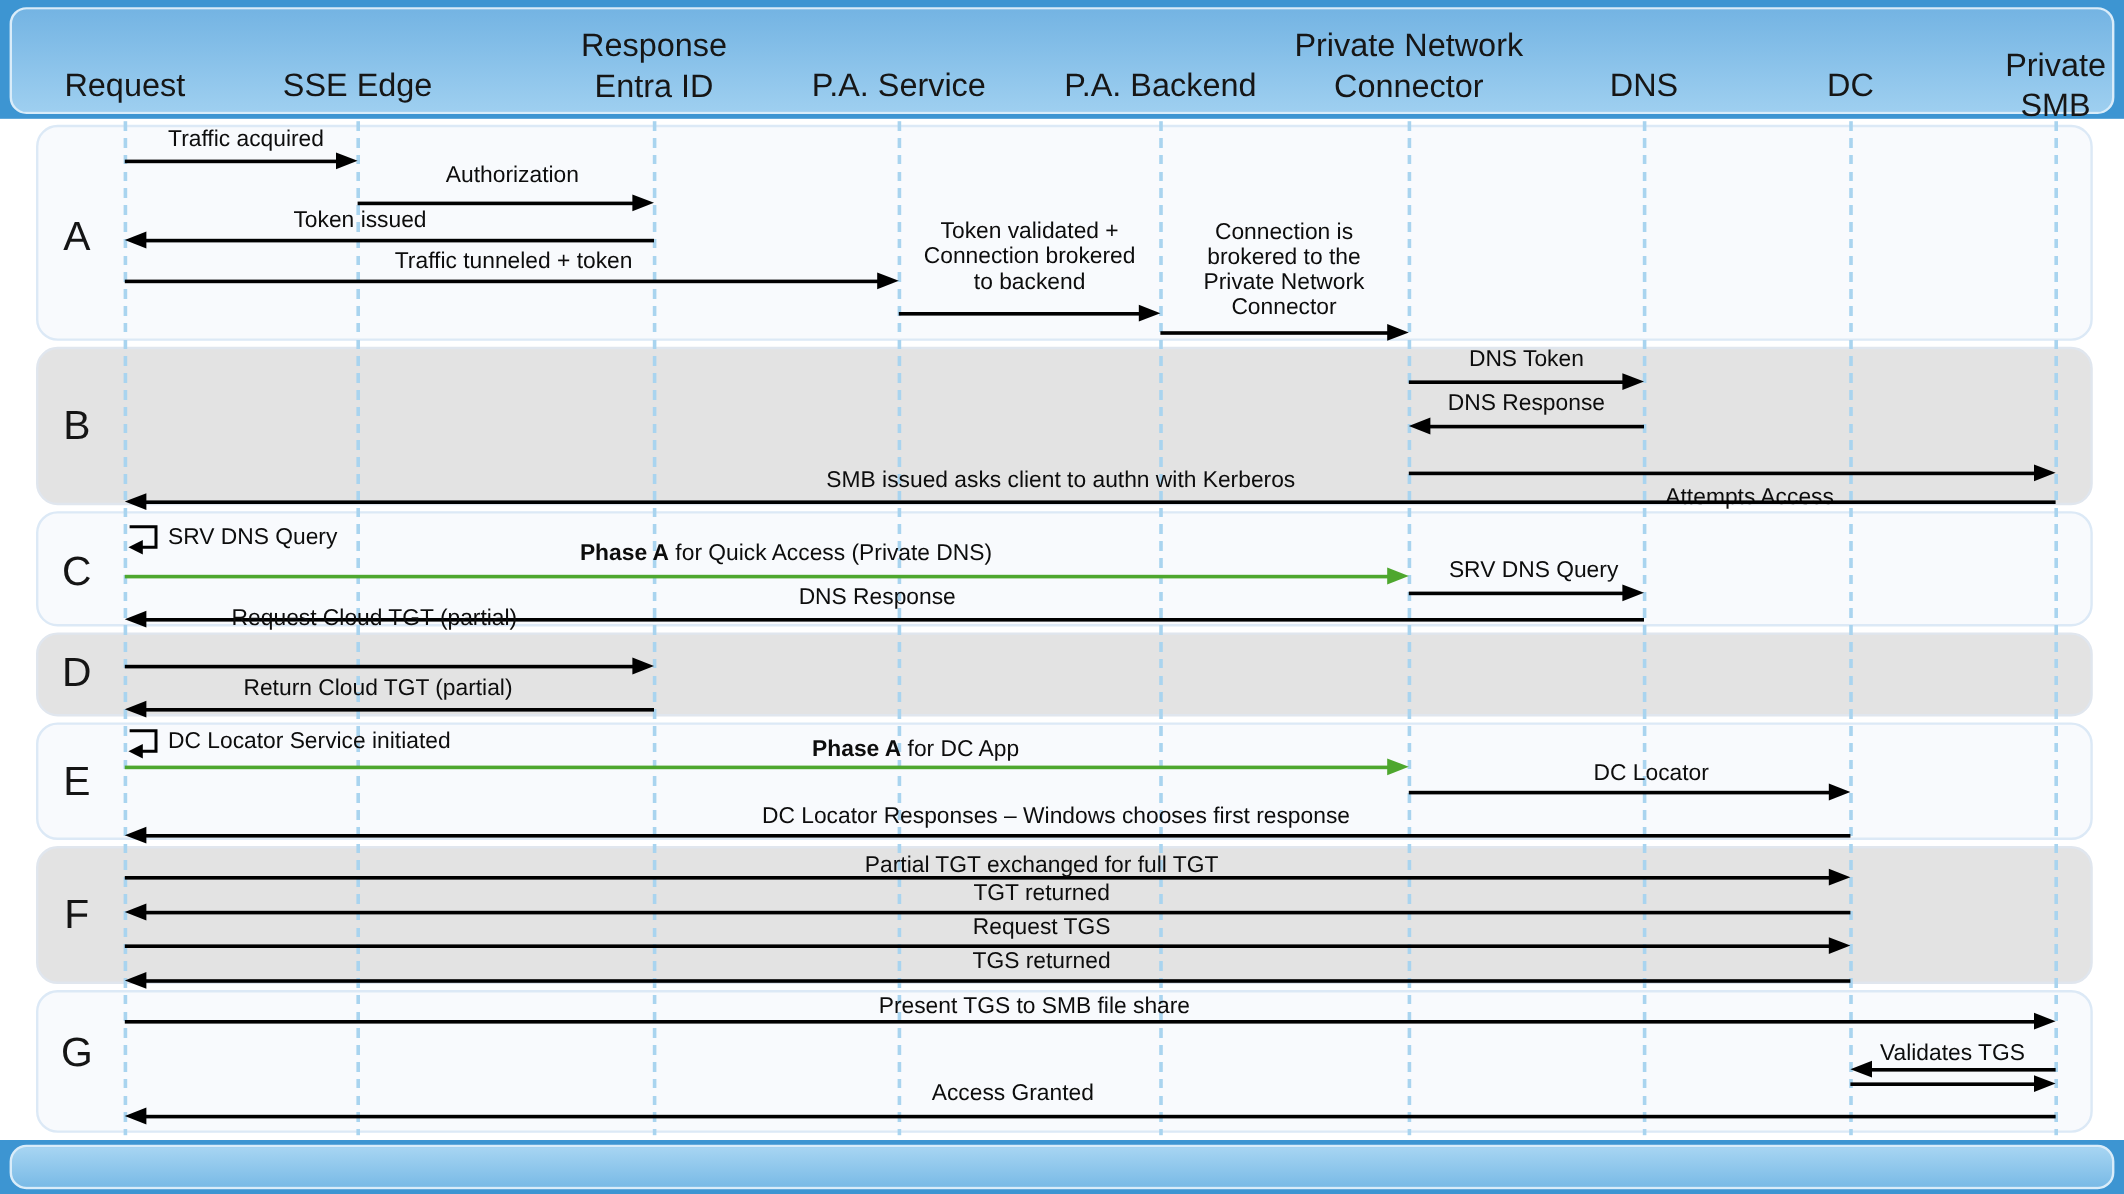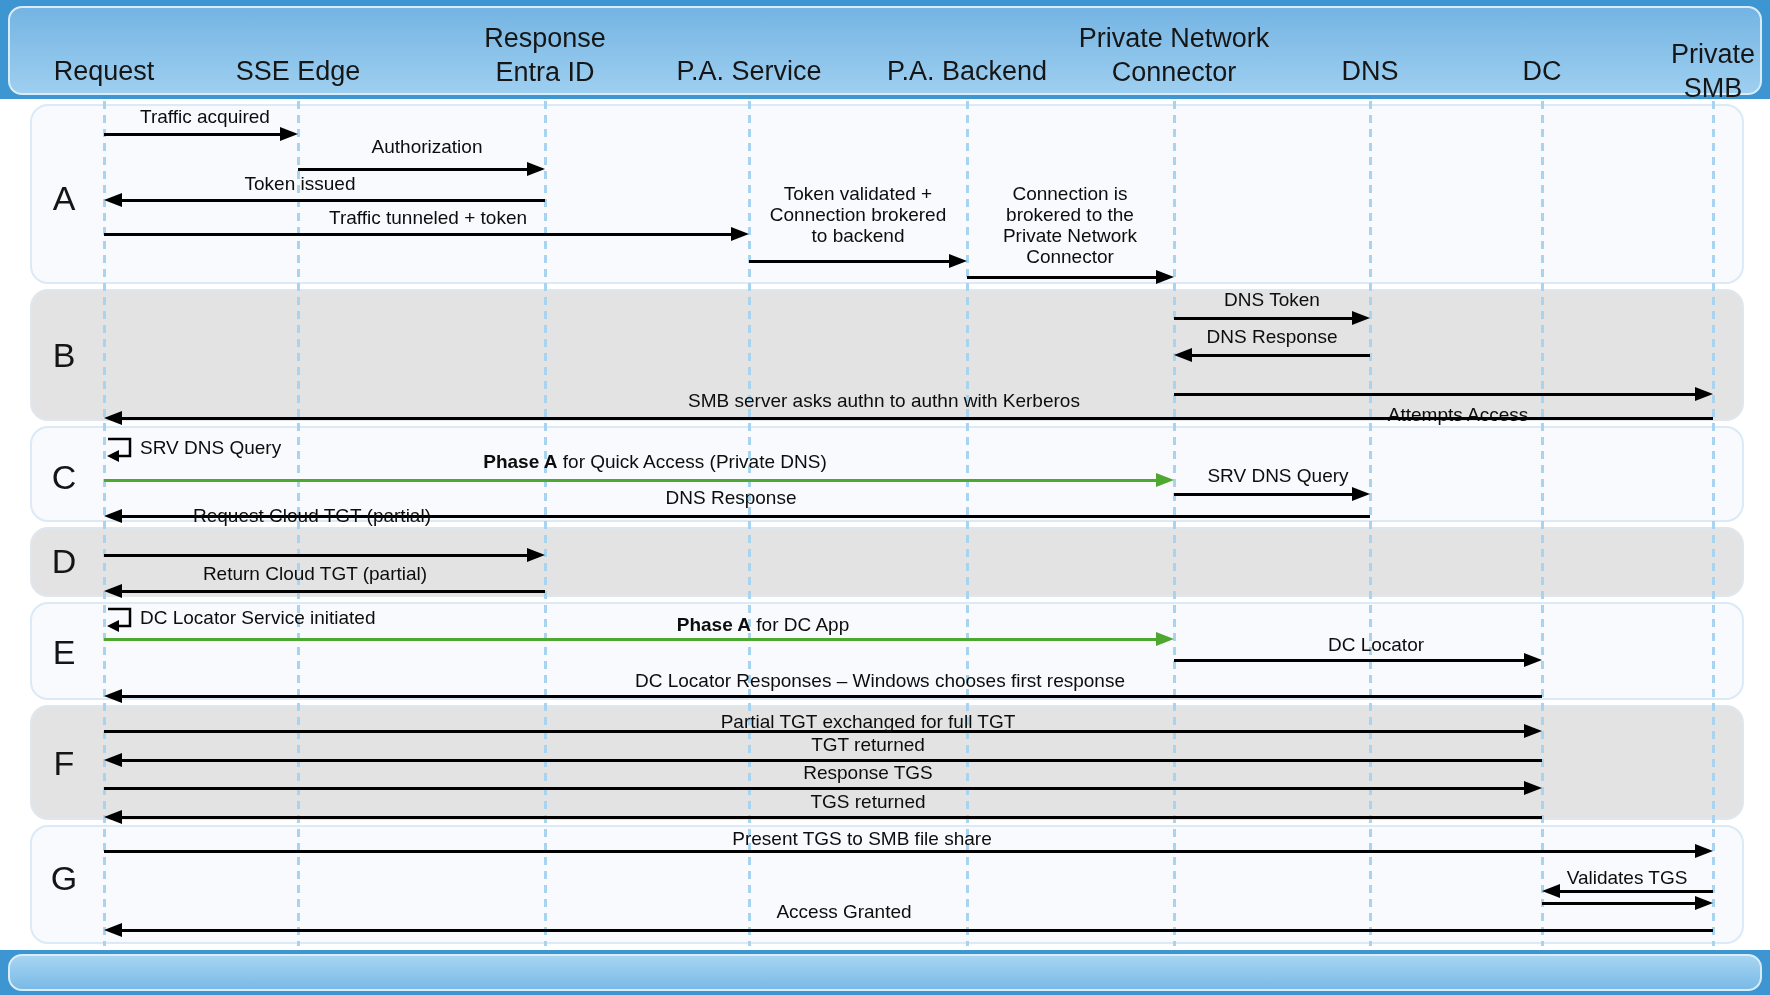--- a/index.html
+++ b/index.html
@@ -97,21 +97,21 @@
       <div class="msg-head" style="top: 311px; left: 1352px; border-left: 18px solid rgb(0, 0, 0);"></div>
       <div class="msg-label" style="left: 1272px; top: 300px;">DNS Token</div>
       <div class="msg-line" style="background: rgb(0, 0, 0); top: 353.5px; left: 1188px; width: 182px;"></div>
       <div class="msg-head" style="top: 348px; left: 1174px; border-right: 18px solid rgb(0, 0, 0);"></div>
       <div class="msg-label" style="left: 1272px; top: 337px;">DNS Response</div>
       <div class="msg-line" style="background: rgb(0, 0, 0); top: 392.5px; left: 1174px; width: 525px;"></div>
       <div class="msg-head" style="top: 387px; left: 1695px; border-left: 18px solid rgb(0, 0, 0);"></div>
       <div class="msg-label" style="left: 1458px; top: 390px; margin-top: 25px;">Attempts Access</div>
       <div class="msg-line" style="background: rgb(0, 0, 0); top: 416.5px; left: 118px; width: 1595px;"></div>
       <div class="msg-head" style="top: 411px; left: 104px; border-right: 18px solid rgb(0, 0, 0);"></div>
-      <div class="msg-label" style="left: 884px; top: 401px;">SMB server asks authn to authn with Kerberos</div>
+      <div class="msg-label" style="left: 884px; top: 401px;">SMB issued asks client to authn with Kerberos</div>
       <div class="msg-line" style="background: rgb(78, 167, 46); top: 478.5px; left: 104px; width: 1056px;"></div>
       <div class="msg-head" style="top: 473px; left: 1156px; border-left: 18px solid rgb(78, 167, 46);"></div>
       <div class="msg-label" style="left: 655px; top: 462px;"><b>Phase A</b> for Quick Access (Private DNS)</div>
       <div class="msg-line" style="background: rgb(0, 0, 0); top: 492.5px; left: 1174px; width: 182px;"></div>
       <div class="msg-head" style="top: 487px; left: 1352px; border-left: 18px solid rgb(0, 0, 0);"></div>
       <div class="msg-label" style="left: 1278px; top: 476px;">SRV DNS Query</div>
       <div class="msg-line" style="background: rgb(0, 0, 0); top: 514.5px; left: 118px; width: 1252px;"></div>
       <div class="msg-head" style="top: 509px; left: 104px; border-right: 18px solid rgb(0, 0, 0);"></div>
       <div class="msg-label" style="left: 731px; top: 498px;">DNS Response</div>
       <div class="msg-line" style="background: rgb(0, 0, 0); top: 553.5px; left: 104px; width: 427px;"></div>
@@ -130,21 +130,21 @@
       <div class="msg-head" style="top: 689px; left: 104px; border-right: 18px solid rgb(0, 0, 0);"></div>
       <div class="msg-label" style="left: 880px; top: 681px;">DC Locator Responses – Windows chooses first response</div>
       <div class="msg-line" style="background: rgb(0, 0, 0); top: 729.5px; left: 104px; width: 1424px;"></div>
       <div class="msg-head" style="top: 724px; left: 1524px; border-left: 18px solid rgb(0, 0, 0);"></div>
       <div class="msg-label" style="left: 868px; top: 722px;">Partial TGT exchanged for full TGT</div>
       <div class="msg-line" style="background: rgb(0, 0, 0); top: 758.5px; left: 118px; width: 1424px;"></div>
       <div class="msg-head" style="top: 753px; left: 104px; border-right: 18px solid rgb(0, 0, 0);"></div>
       <div class="msg-label" style="left: 868px; top: 745px;">TGT returned</div>
       <div class="msg-line" style="background: rgb(0, 0, 0); top: 786.5px; left: 104px; width: 1424px;"></div>
       <div class="msg-head" style="top: 781px; left: 1524px; border-left: 18px solid rgb(0, 0, 0);"></div>
-      <div class="msg-label" style="left: 868px; top: 773px;">Response TGS</div>
+      <div class="msg-label" style="left: 868px; top: 773px;">Request TGS</div>
       <div class="msg-line" style="background: rgb(0, 0, 0); top: 815.5px; left: 118px; width: 1424px;"></div>
       <div class="msg-head" style="top: 810px; left: 104px; border-right: 18px solid rgb(0, 0, 0);"></div>
       <div class="msg-label" style="left: 868px; top: 802px;">TGS returned</div>
       <div class="msg-line" style="background: rgb(0, 0, 0); top: 849.5px; left: 104px; width: 1595px;"></div>
       <div class="msg-head" style="top: 844px; left: 1695px; border-left: 18px solid rgb(0, 0, 0);"></div>
       <div class="msg-label" style="left: 862px; top: 839px;">Present TGS to SMB file share</div>
       <div class="msg-line" style="background: rgb(0, 0, 0); top: 889.5px; left: 1556px; width: 157px;"></div>
       <div class="msg-head" style="top: 884px; left: 1542px; border-right: 18px solid rgb(0, 0, 0);"></div>
       <div class="msg-label" style="left: 1627px; top: 878px;">Validates TGS</div>
       <div class="msg-line" style="background: rgb(0, 0, 0); top: 901.5px; left: 1542px; width: 157px;"></div>

